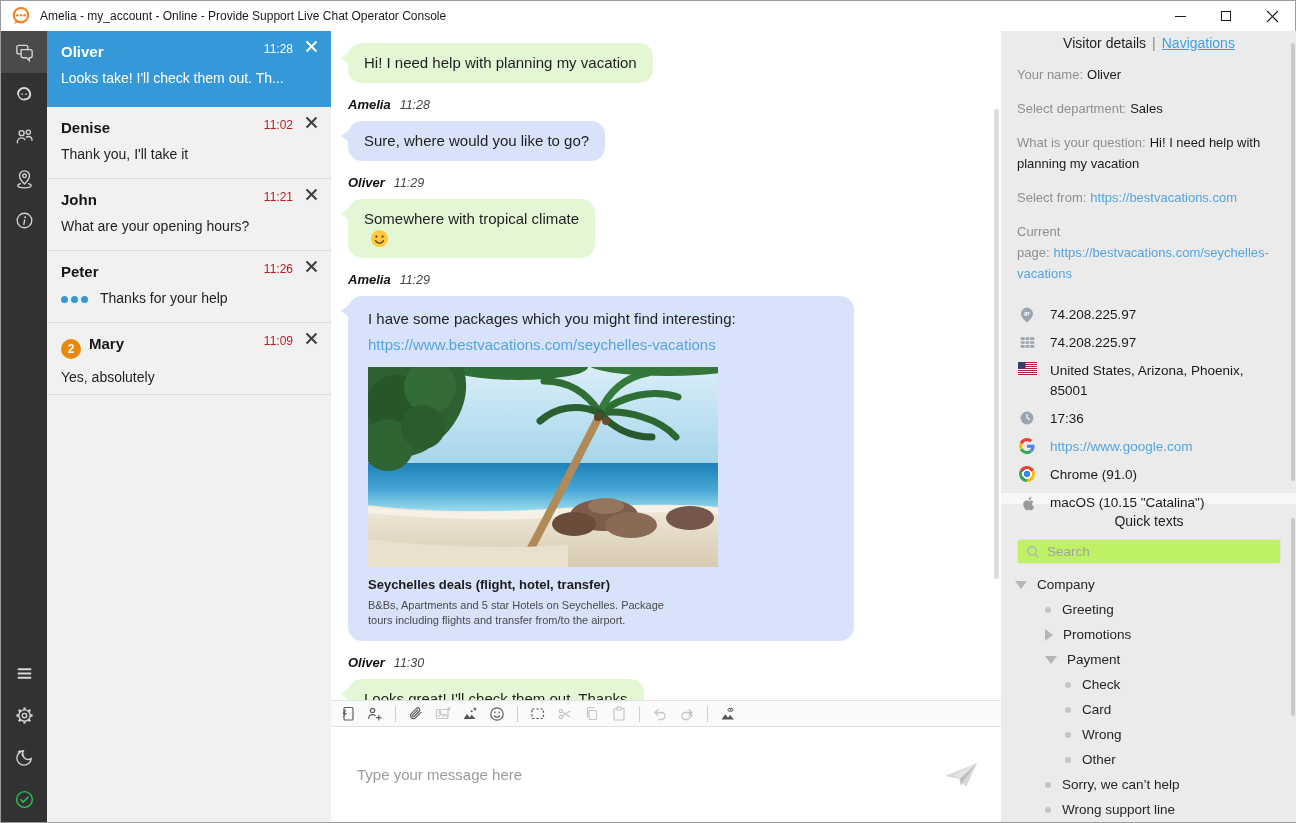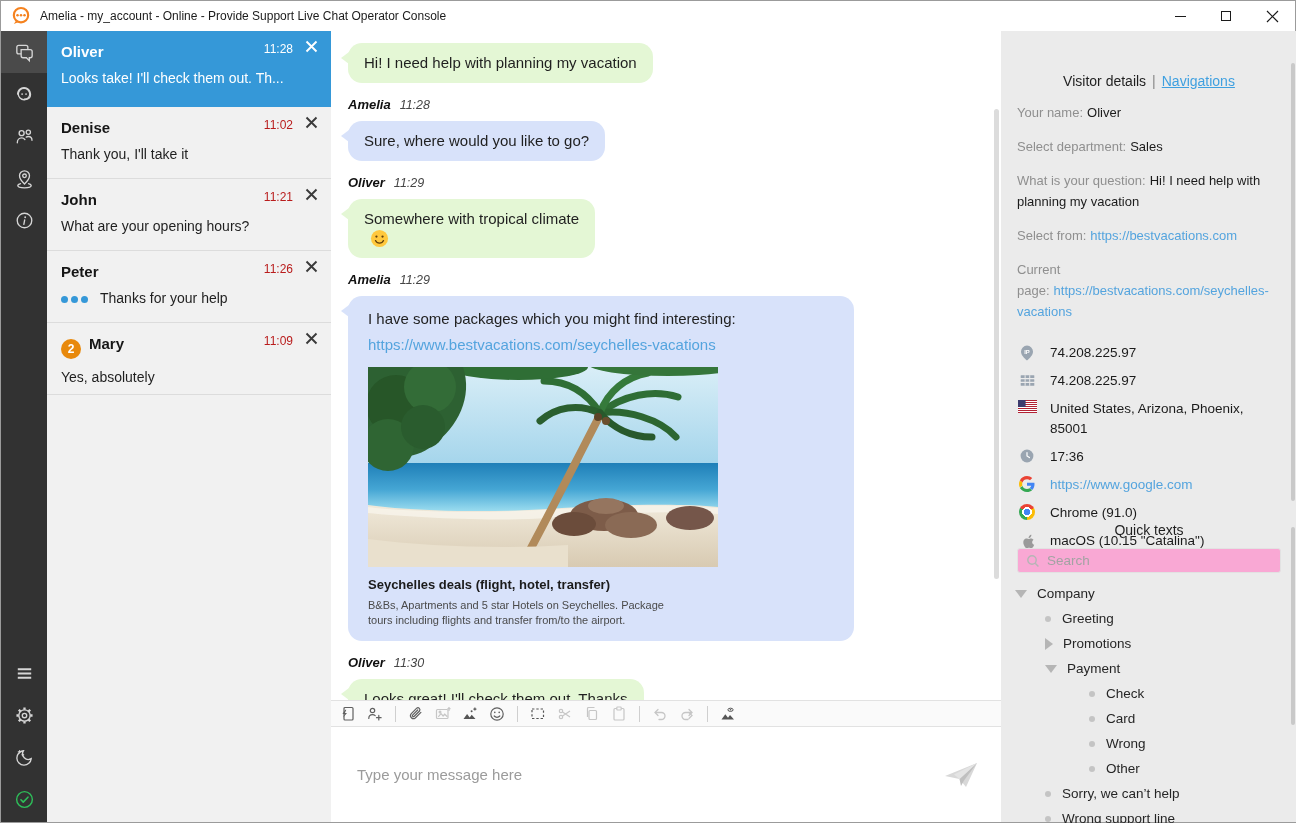--- a/index.html
+++ b/index.html
@@ -67,21 +67,21 @@
   .tb-btn { width:20px; height:20px; display:flex; align-items:center; justify-content:center; }
   .tb-sep { width:1px; height:16px; background:#cfcfcf; margin:0 3px; }
 
   .composer { flex:0 0 95px; position:relative; background:#fff; }
   .msg-input { width:100%; height:100%; border:none; outline:none; padding:0 70px 0 26px; font-size:15px; color:#444; background:transparent; }
   .msg-input::placeholder { color:#9b9b9b; }
   .send-btn { position:absolute; right:22px; top:50%; transform:translateY(-50%); }
 
   
   .rightpanel { width:296px; display:flex; flex-direction:column; background:#ebebeb; flex-shrink:0; }
-  .visitor { height:462px; position:relative; padding:22px 16px 0;margin-top:20px; }
+  .visitor { height:462px; position:relative; padding:4px 16px 0; }
   .panel-gap { height:16px; background:#f7f7f7; }
   .quicktexts { flex:1; position:relative; padding-top:9px; }
 
   .vd-header { text-align:center; font-size:14px; color:#1f1f1f; }
   .vd-header .sep { color:#888; margin:0 6px; }
   .vd-header a { color:#3fa0e0; text-decoration:underline; }
   .vd-field { margin-top:13px; font-size:13px; line-height:21px; overflow-wrap:anywhere; }
   .vd-label { color:#8f8f8f; margin-right:4px; }
   .vd-value { color:#1b1b1b; }
   .vd-value.link { color:#54a4de; }
@@ -89,26 +89,26 @@
   .info-row { display:flex; margin-bottom:8px; align-items:flex-start; font-size:13.5px; color:#1b1b1b; line-height:20px; }
   .info-icon { width:20px; margin-right:13px; display:flex; justify-content:center; padding-top:1px; flex-shrink:0; }
   .info-row .link { color:#54a4de; }
   .chrome-ball { width:16px; height:16px; border-radius:50%;
      background: radial-gradient(circle at center, #4285f4 0 31%, #fff 31% 43%, rgba(0,0,0,0) 43%),
                  conic-gradient(from -60deg, #ea4335 0 120deg, #fbbc05 0 240deg, #34a853 0 360deg); }
   .vd-scroll { position:absolute; right:2px; top:12px; width:4px; height:438px; background:#c9c9c9; border-radius:2px; }
   .qt-scroll { position:absolute; right:2px; top:14px; width:4px; height:198px; background:#c9c9c9; border-radius:2px; }
 
   .qt-title { text-align:center; font-size:14px; color:#1f1f1f; }
-  .qt-search { margin:10px 16px 8px; height:25px; background:#f9a8d4; border-radius:3px; display:flex; align-items:center;
+  .qt-search { margin:10px 16px 8px; height:25px; background:#bef264; border-radius:3px; display:flex; align-items:center;
                padding:0 8px; border:1px solid #e2e2e2; }
   .qt-search input { border:none; outline:none; flex:1; font-size:13.5px; margin-left:7px; color:#444; background:transparent; }
   .qt-search input::placeholder { color:#a3a3a3; }
   .tree-row { display:flex; align-items:center; height:25px; font-size:13.5px; color:#262626; }
-  .lvl0 { padding-left:14px; } .lvl1 { padding-left:44px; } .lvl2 { padding-left:88px; }
+  .lvl0 { padding-left:14px; } .lvl1 { padding-left:44px; } .lvl2 { padding-left:64px; }
   .tri-down { width:0; height:0; border-left:6px solid transparent; border-right:6px solid transparent;
               border-top:8px solid #b5b5b5; margin-right:10px; flex-shrink:0; }
   .tri-right { width:0; height:0; border-top:6px solid transparent; border-bottom:6px solid transparent;
                border-left:8px solid #b5b5b5; margin-right:10px; flex-shrink:0; }
   .bullet { width:6px; height:6px; border-radius:50%; background:#c4c4c4; margin-right:11px; flex-shrink:0; }
   svg { display:block; }
 </style>
 </head>
 <body>
 

